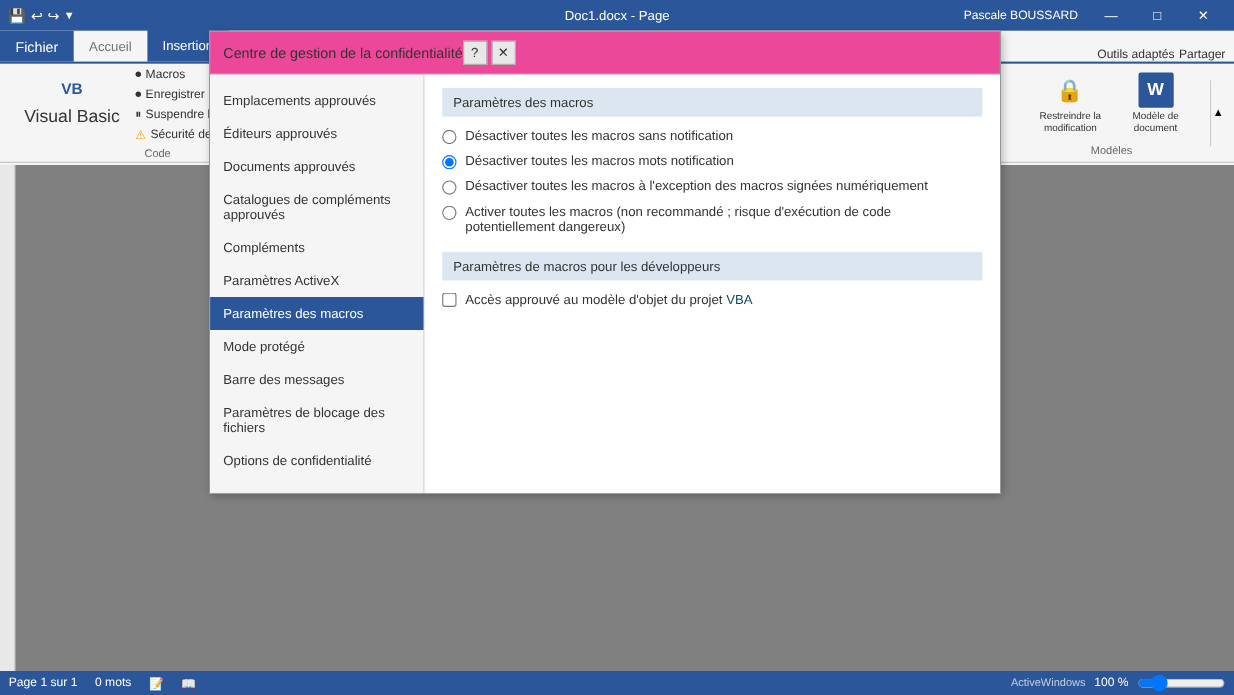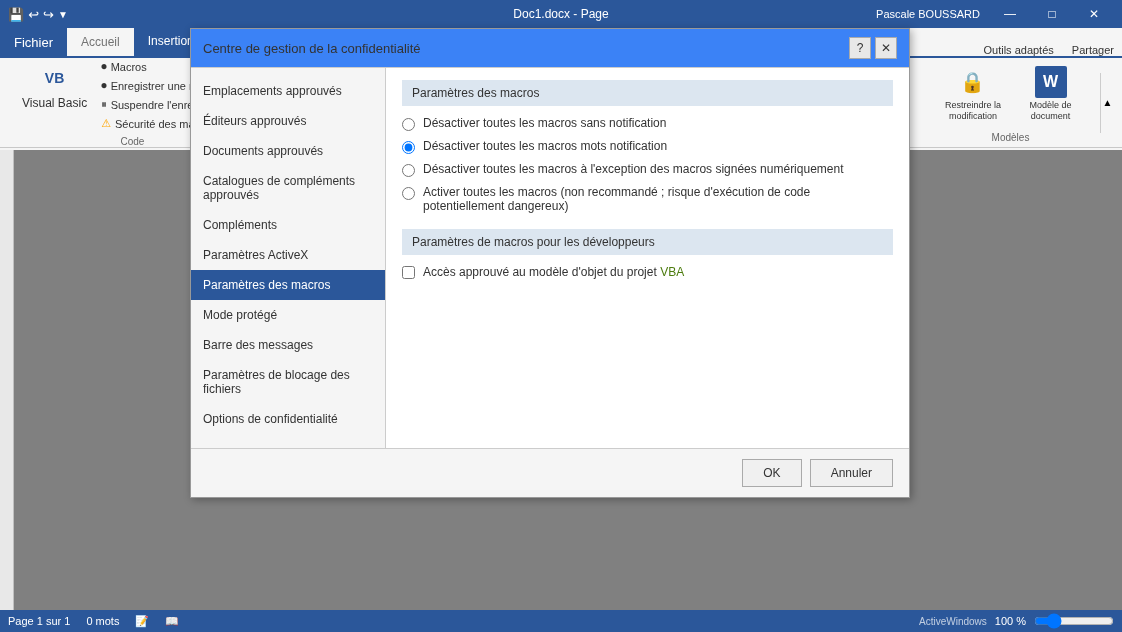--- a/index.html
+++ b/index.html
@@ -145,26 +145,26 @@
     .dialog {
       position: absolute;
       top: 28px;
       left: 190px;
       width: 720px;
       background: #f5f5f5;
       border: 1px solid #999;
       box-shadow: 2px 2px 8px rgba(0,0,0,0.3);
     }
     .dialog-titlebar {
-      background: #3b82f6;
+      background: #ec4899;
       border-bottom: 1px solid #ccc;
       padding: 8px 12px;
       display: flex;
       align-items: center;
-      justify-content: space-between;
+      justify-content: flex-start;
     }
     .dialog-title { font-size: 13px; color: #333; font-weight: normal; }
     .dialog-titlebar-btns { display: flex; gap: 4px; }
     .dialog-btn {
       width: 22px; height: 22px;
       display: flex; align-items: center; justify-content: center;
       font-size: 12px; cursor: pointer; color: #333;
       background: #e8e8e8; border: 1px solid #aaa;
     }
 
@@ -226,21 +226,21 @@
     .dev-section {
       margin-top: 16px;
     }
     .checkbox-item {
       display: flex;
       align-items: center;
       gap: 8px;
       font-size: 12px;
       color: #333;
     }
-    .vba-link { color: #4d7c0f; }
+    .vba-link { color: #0c4a6e; }
 
     
     .dialog-footer {
       border-top: 1px solid #ccc;
       padding: 10px 16px;
       display: flex;
       justify-content: flex-end;
       gap: 8px;
       background: #f5f5f5;
     }
@@ -296,32 +296,32 @@
     <div class="ribbon-tab">
       <span>Accueil</span>
     </div>
     <div class="ribbon-tab active">
       <span>Insertion</span>
     </div>
     <div class="ribbon-tab">
       <span>C</span>
     </div>
     <div style="flex:1;"></div>
-    <div style="display:flex; align-items:center; gap:18px; padding-right:8px;">
+    <div style="display:flex; align-items:center; gap:4px; padding-right:8px;">
       <span style="font-size:11px; color:#333;">Outils adaptés</span>
       <span style="font-size:11px; color:#333; cursor:pointer;">Partager</span>
     </div>
   </div>
   <div class="ribbon-content">
 
     <div class="ribbon-group">
       <div style="display:flex; gap:4px;">
         <div class="ribbon-btn">
           <div class="ribbon-icon" style="font-size:14px; font-weight:bold; color:#2b579a;">VB</div>
-          <span style="font-size:12px; text-align:center;">Visual Basic</span>
+          <span style="font-size:16px; text-align:center;">Visual Basic</span>
         </div>
         <div style="display:flex; flex-direction:column; gap:2px; justify-content:center;">
           <div class="ribbon-small">
             <span>⏺</span>
             <span>Macros</span>
           </div>
           <div class="ribbon-small">
             <span>⏺</span>
             <span>Enregistrer une macro</span>
           </div>
@@ -420,24 +420,20 @@
           <span>Paramètres de macros pour les développeurs</span>
         </div>
         <div class="checkbox-item">
           <input type="checkbox" style="">
           <span>Accès approuvé au modèle d'objet du projet <span class="vba-link">VBA</span></span>
         </div>
       </div>
     </div>
   </div>
 
-  <div class="dialog-footer">
-    <button class="footer-btn primary">OK</button>
-    <button class="footer-btn">Annuler</button>
-  </div>
 </div>
 
 <div class="status-bar">
   <div class="status-left">
     <span>Page 1 sur 1</span>
     <span>0 mots</span>
     <span style="cursor:pointer;">📝</span>
     <span style="cursor:pointer;">📖</span>
   </div>
   <div class="status-right">

